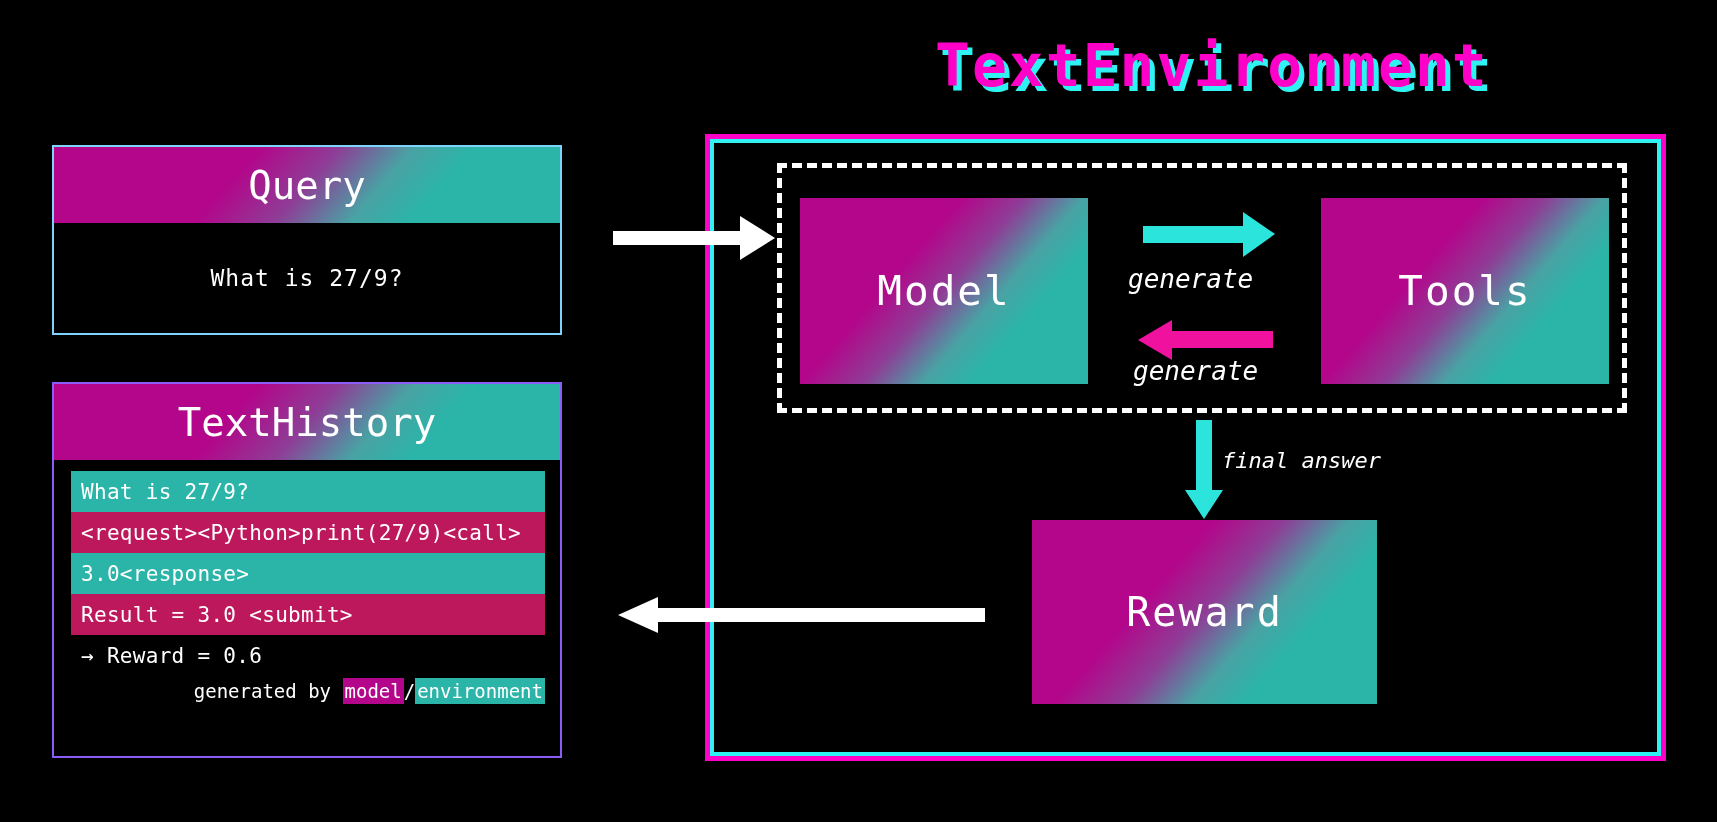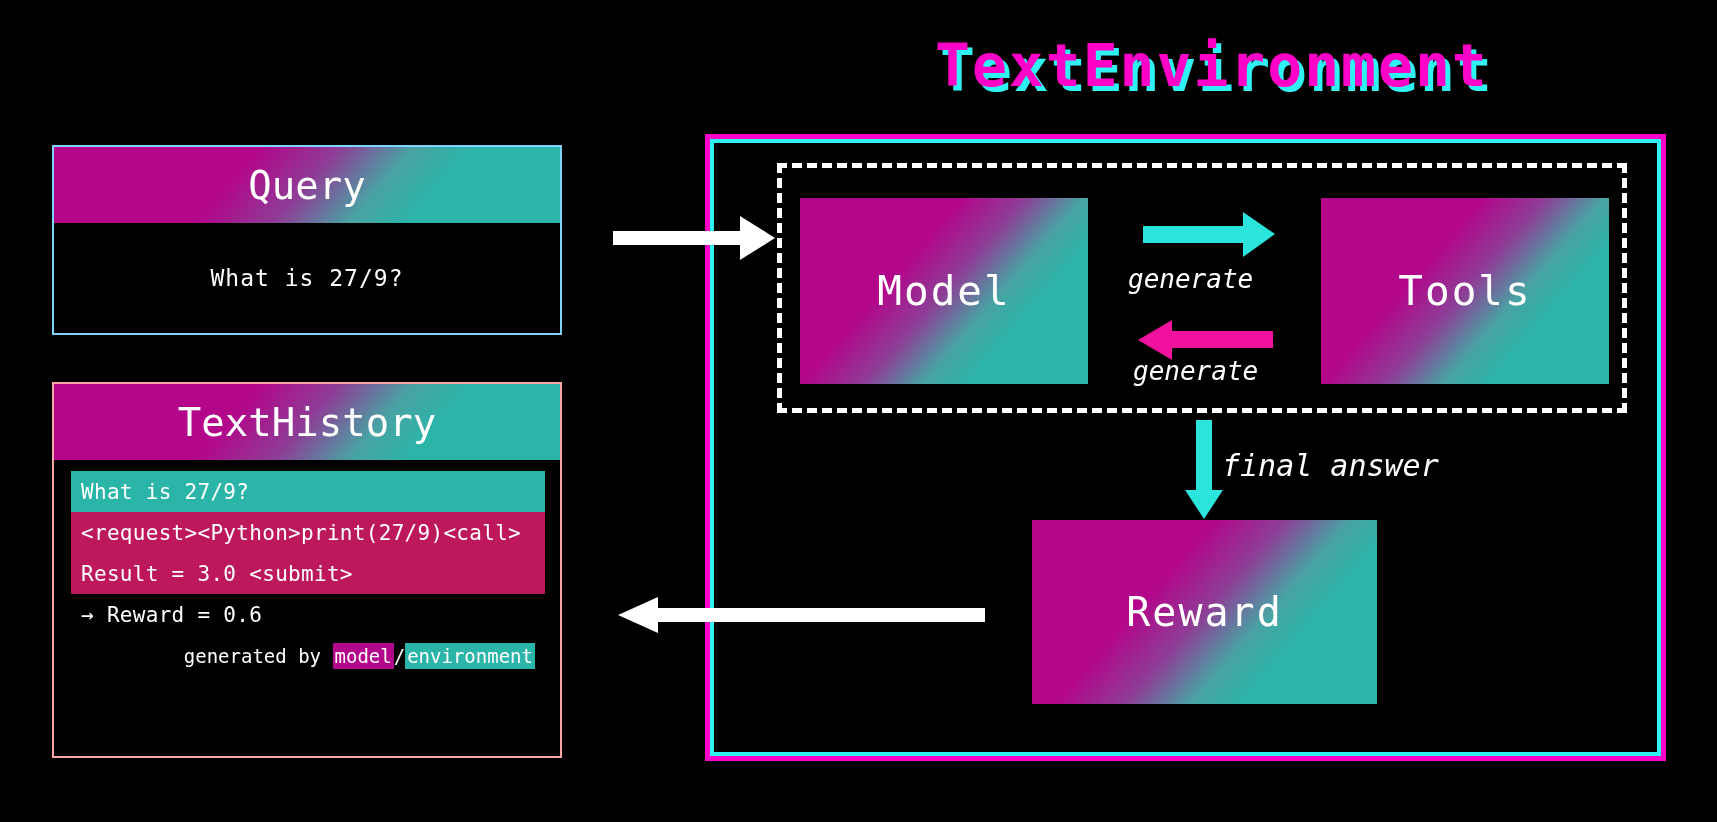--- a/index.html
+++ b/index.html
@@ -68,21 +68,21 @@
     letter-spacing: 1px;
   }
 
   
   #history-card {
     position: absolute;
     left: 52px;
     top: 382px;
     width: 510px;
     height: 376px;
-    border: 2px solid #fca5a5;
+    border: 2px solid #8b5cf6;
     box-sizing: border-box;
     background: #000000;
   }
   #history-header {
     height: 76px;
     display: flex;
     align-items: center;
     justify-content: center;
     font-size: 39px;
   }
@@ -97,22 +97,22 @@
     padding-left: 10px;
     font-size: 21px;
     letter-spacing: 0.3px;
     white-space: nowrap;
     box-sizing: border-box;
   }
   .hist-row.env { background: #2ab5a8; }
   .hist-row.mod { background: #be185d; }
   .hist-row.plain { background: transparent; }
   #history-caption {
-    margin-top: 10px;
-    padding-right: 25px;
+    margin-top: 4px;
+    padding-right: 15px;
     text-align: right;
     font-size: 19px;
     white-space: nowrap;
   }
   #history-caption .hl-model {
     background: #b3068a;
     padding: 2px 2px;
   }
   #history-caption .hl-env {
     background: #2ab5a8;
@@ -166,21 +166,21 @@
   
   .arrow-label {
     position: absolute;
     font-style: italic;
     font-size: 26px;
     color: #ffffff;
     white-space: nowrap;
   }
   #label-generate { left: 1128px; top: 264px; }
   #label-response { left: 1133px; top: 356px; }
-  #label-final    { left: 1222px; top: 448px; font-size: 30px; }
+  #label-final    { left: 1222px; top: 448px; font-size: 22px; }
 
   
   #arrows {
     position: absolute;
     left: 0; top: 0;
     width: 1717px;
     height: 822px;
     pointer-events: none;
   }
 </style>
@@ -202,20 +202,23 @@
   <div id="history-header" class="grad">
     <span>TextHistory</span>
   </div>
   <div id="history-rows">
     <div class="hist-row env">
         <span>What is 27/9?</span>
       </div>
     <div class="hist-row mod">
         <span>&lt;request&gt;&lt;Python&gt;print(27/9)&lt;call&gt;</span>
       </div>
+    <div class="hist-row env">
+        <span>3.0&lt;response&gt;</span>
+      </div>
     <div class="hist-row mod">
         <span>Result = 3.0 &lt;submit&gt;</span>
       </div>
     <div class="hist-row plain">
         <span>→ Reward = 0.6</span>
       </div>
   </div>
   <div id="history-caption"><span>generated by </span><span class="hl-model">model</span><span>/</span><span class="hl-env">environment</span></div>
 </div>
 

